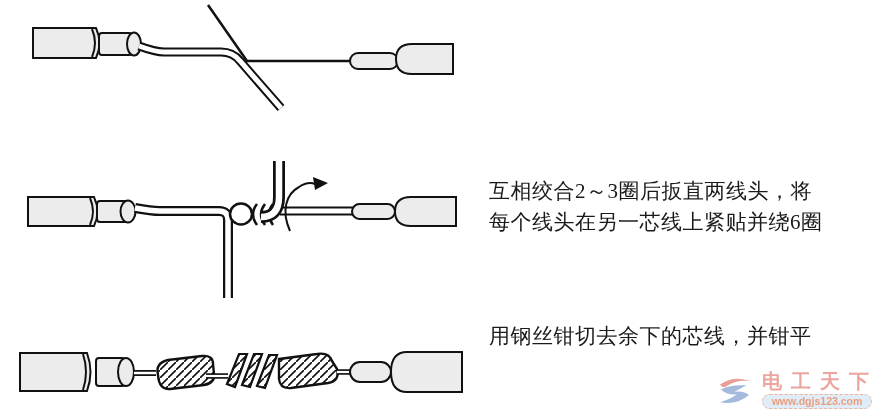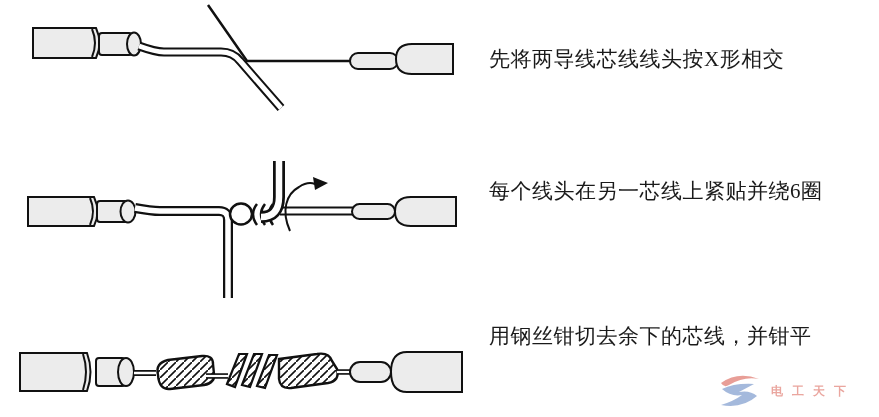--- a/index.html
+++ b/index.html
@@ -15,22 +15,22 @@
   .caption div{white-space:nowrap;}
   #cap1{top:44px;}
   #cap2{top:176px;}
   #cap3{top:321px;text-align:right;}
   .watermark{
     position:absolute;left:716px;top:369px;width:162px;height:44px;
     display:flex;align-items:center;gap:3px;opacity:0.85;
   }
   .wm-text{display:flex;flex-direction:column;align-items:center;}
   .wm-brand{
-    font-family:Liberation Sans, sans-serif;font-weight:700;
-    font-size:12px;letter-spacing:9px;color:rgba(214,80,66,0.60);
+    font-family:Liberation Mono, monospace;font-weight:700;
+    font-size:20px;letter-spacing:9px;color:rgba(214,80,66,0.60);
     white-space:nowrap;padding-left:6px;line-height:18px;
   }
   .wm-pill{
     font-family:"Liberation Sans","DejaVu Sans",sans-serif;font-weight:700;
     font-size:10.5px;color:rgba(232,125,78,0.85);background:rgba(207,226,244,0.75);
     border:1.5px dashed rgba(232,154,106,0.8);border-radius:9px;
     padding:0 9px;line-height:13px;margin-top:2px;white-space:nowrap;
   }
 </style>
 </head>
@@ -114,33 +114,32 @@
       <path d="M279,29 L317,24 Q329,22 332,31 L337,39 Q340,51 328,53 L291,58 Q280,59 279,49 Z" fill="url(#hatch3)" stroke="#111" stroke-width="2.4"></path>
       <path d="M337,42 H352" fill="none" stroke="#111" stroke-width="5.5"></path>
       <path d="M337,42 H352" fill="none" stroke="#fff" stroke-width="2.2"></path>
     </g>
     <g fill="#ececec" stroke="#111" stroke-width="2">
       <rect x="350" y="32" width="41" height="20" rx="10"></rect>
       <path d="M462,22 H407 Q391,22 391,42 Q391,62 407,62 H462 Z"></path>
     </g>
   </svg>
 
-  <div class="caption" id="cap1">
-    <div>先将两导线芯线线头按X形相交</div>
-  </div>
   <div class="caption" id="cap2">
+    <div>互相绞合2～3圈后扳直两线头，将</div>
     <div>每个线头在另一芯线上紧贴并绕6圈</div>
   </div>
   <div class="caption" id="cap3">
     <div>用钢丝钳切去余下的芯线，并钳平</div>
   </div>
 
   <div class="watermark">
     <svg width="46" height="42" viewBox="0 0 46 42">
       <path d="M5,13 Q22,1 43,9 Q28,6 13,15 Q8,18 5,13 Z" fill="rgba(214,80,66,0.65)"></path>
       <path d="M6,19 Q18,13 38,14 L23,22 Q34,20 41,26 Q26,39 5,35 Q18,31 26,25 Q15,27 6,19 Z" fill="rgba(91,127,191,0.65)"></path>
     </svg>
     <div class="wm-text">
       <div class="wm-brand">电工天下</div>
+      <div class="wm-pill">www.dgjs123.com</div>
     </div>
   </div>
 
 </div>
 
 </body></html>

